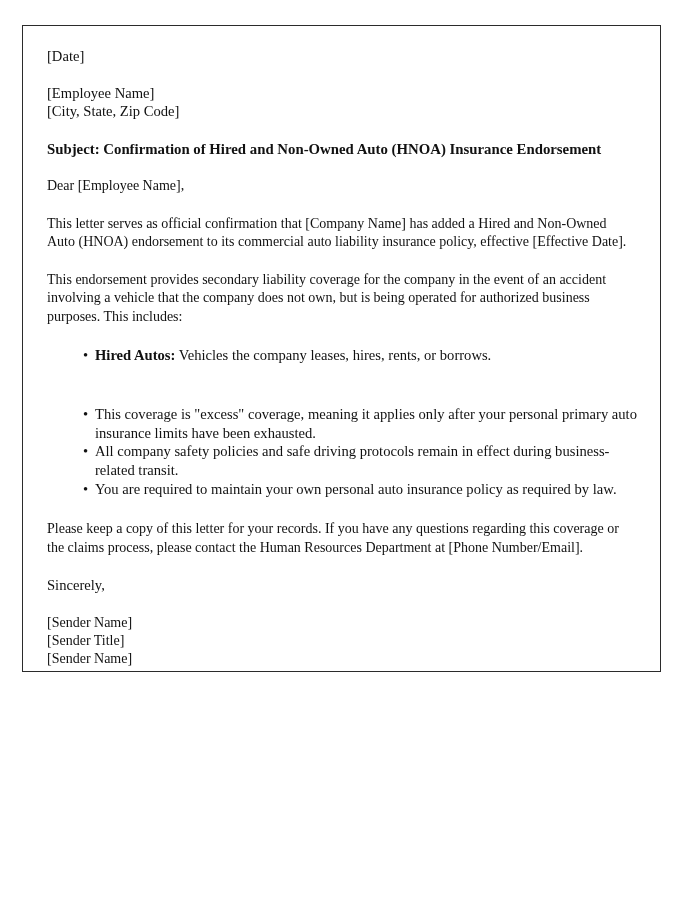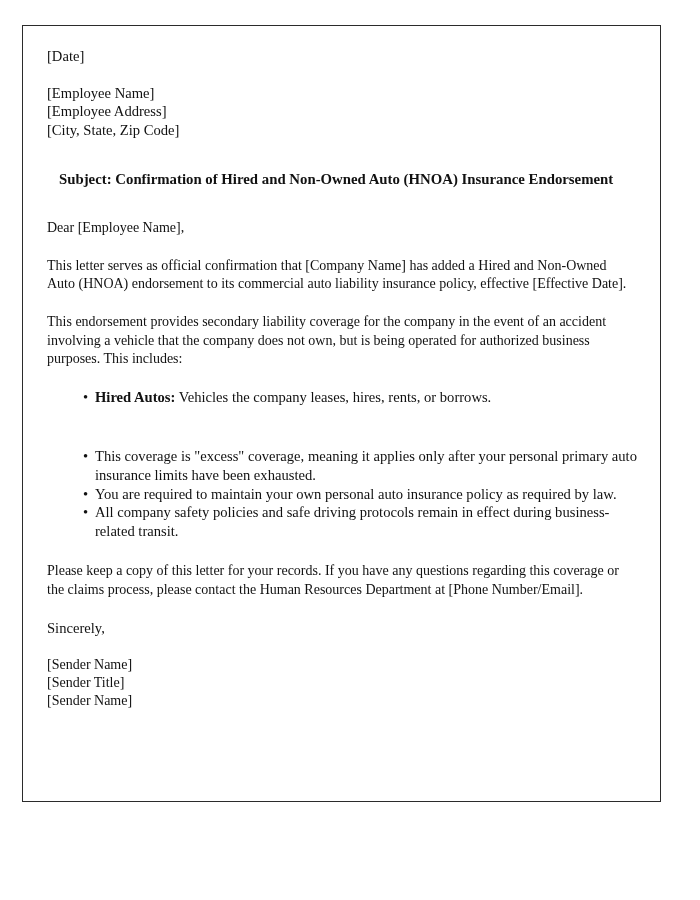--- a/index.html
+++ b/index.html
@@ -12,21 +12,21 @@
     height: 900px;
     font-family: "Liberation Serif", "DejaVu Serif", serif;
     color: #111111;
     overflow: hidden;
   }
   .page-frame {
     position: absolute;
     left: 22px;
     top: 25px;
     width: 639px;
-    height: 777px;
+    height: 647px;
     border: 1px solid #2b2b2b;
     background: #ffffff;
     box-sizing: border-box;
   }
   .letter-body {
     position: absolute;
     left: 24px;
     top: 21px;
     width: 590px;
   }
@@ -44,21 +44,21 @@
     line-height: 18.6px;
     text-align: left;
     margin: 0;
   }
   .spacer-md { height: 19px; }
   .spacer-lg { height: 22px; }
   .subject {
     font-weight: bold;
     font-size: 14.8px;
     line-height: 18.4px;
-    margin: 12px;
+    margin: 0;
   }
   .section-heading {
     font-weight: bold;
     font-size: 14.8px;
     line-height: 18.4px;
     margin: 0;
   }
   ul.bullets {
     margin: 0;
     padding: 0 0 0 36px;
@@ -91,21 +91,20 @@
 
 <div class="page-frame">
   <div class="letter-body">
 
     <div class="line">[Date]</div>
 
     <div class="spacer-md"></div>
 
     <div class="block">
       <div class="line">[Employee Name]</div>
-      <div class="line">[Employee Address]</div>
       <div class="line">[City, State, Zip Code]</div>
     </div>
 
     <div class="spacer-md"></div>
 
     <p class="subject">Subject: Confirmation of Hired and Non-Owned Auto (HNOA) Insurance Endorsement</p>
 
     <div class="spacer-md"></div>
 
     <p class="para">Dear [Employee Name],</p>
@@ -124,22 +123,22 @@
       <li><span class="lead">Hired Autos:</span><span> Vehicles the company leases, hires, rents, or borrows.</span></li>
     </ul>
 
     <div class="spacer-md"></div>
 
 
     <div class="spacer-lg"></div>
 
     <ul class="bullets">
       <li>This coverage is "excess" coverage, meaning it applies only after your personal primary auto insurance limits have been exhausted.</li>
+      <li>All company safety policies and safe driving protocols remain in effect during business-related transit.</li>
       <li>You are required to maintain your own personal auto insurance policy as required by law.</li>
-      <li>All company safety policies and safe driving protocols remain in effect during business-related transit.</li>
     </ul>
 
     <div class="spacer-lg"></div>
 
     <p class="para">Please keep a copy of this letter for your records. If you have any questions regarding this coverage or the claims process, please contact the Human Resources Department at [Phone Number/Email].</p>
 
     <div class="spacer-md"></div>
 
     <div class="line">Sincerely,</div>
 

